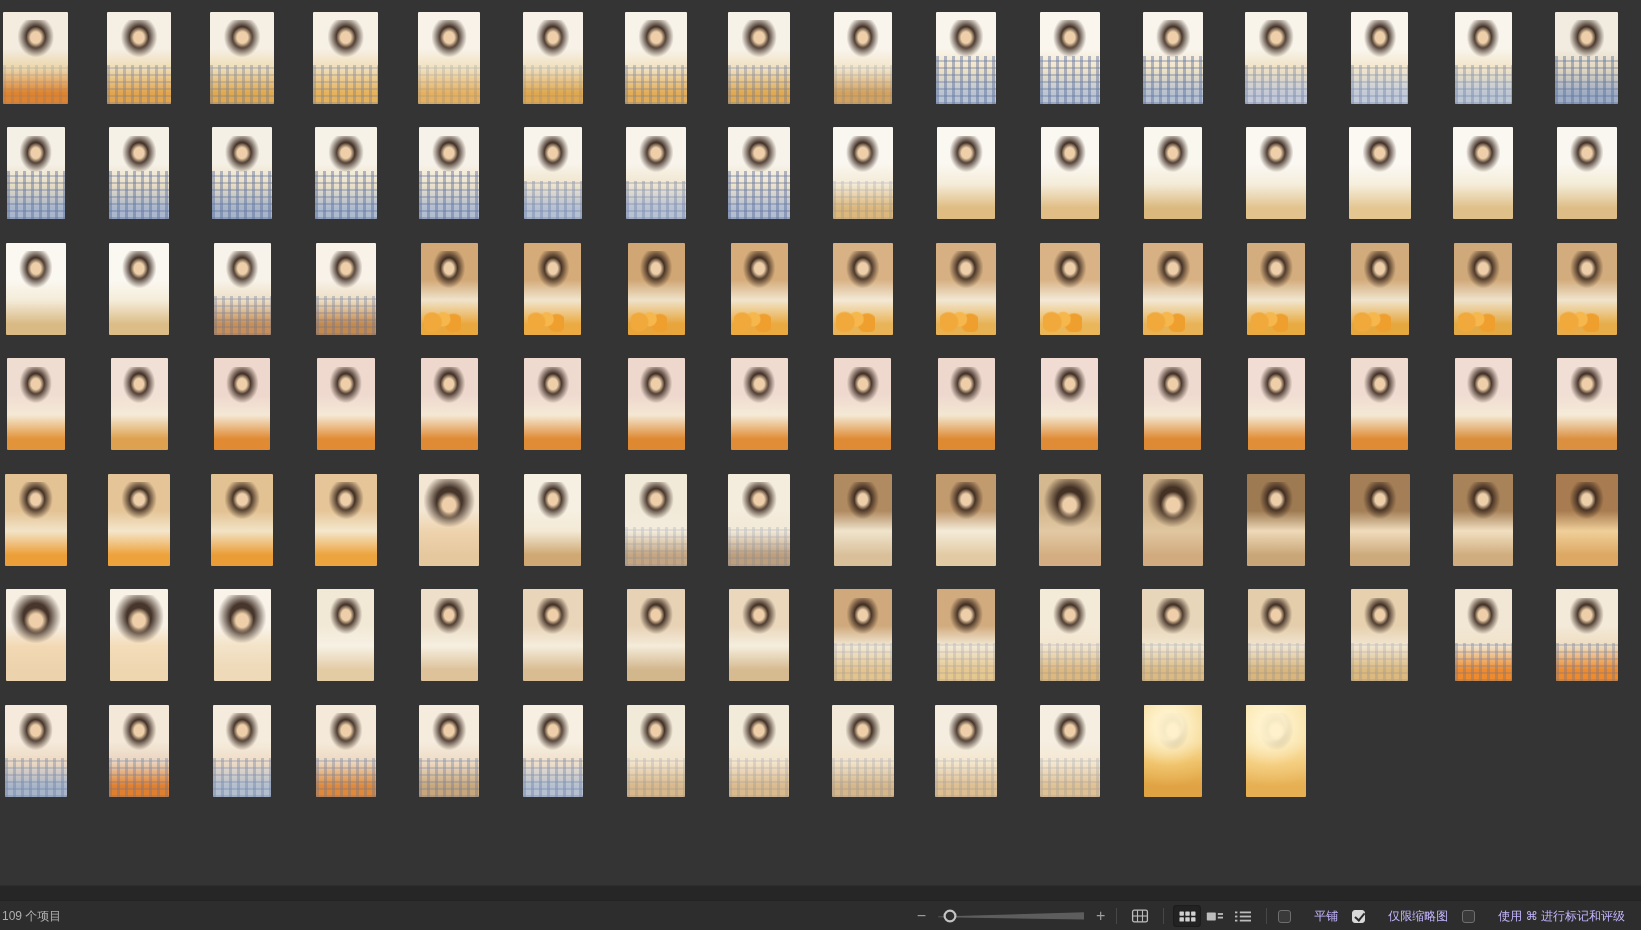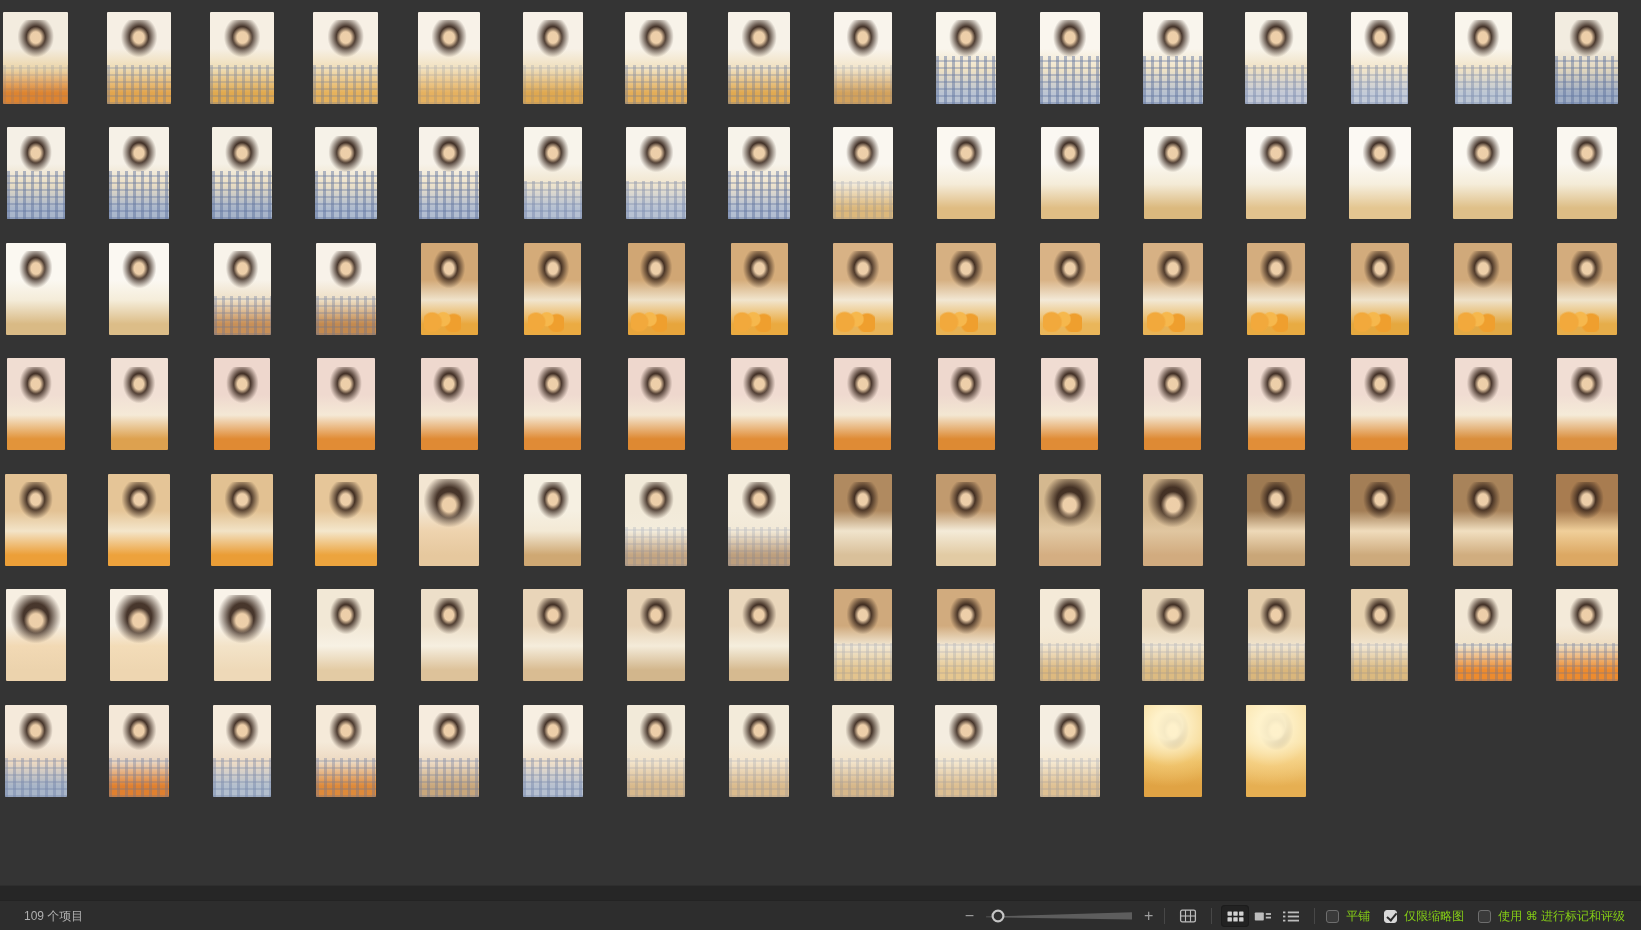--- a/index.html
+++ b/index.html
@@ -26,33 +26,33 @@
         background:radial-gradient(circle at 22% 55%, #f2a93c 0 28%, rgba(0,0,0,0) 34%),
                    radial-gradient(circle at 52% 42%, #f6b84d 0 28%, rgba(0,0,0,0) 34%),
                    radial-gradient(circle at 80% 60%, #ef9f2e 0 26%, rgba(0,0,0,0) 32%);}
   .glow{position:absolute;inset:0;
         background:radial-gradient(circle at 42% 22%, rgba(255,243,205,.95) 0 18%, rgba(255,222,150,.30) 52%, rgba(255,222,150,0) 78%);}
 
   
   #footer-strip{position:absolute;left:0;bottom:30px;width:1641px;height:15px;background:#262626;border-top:1px solid #2e2e2e;}
   #footer-bar{position:absolute;left:0;bottom:0;width:1641px;height:30px;background:#2d2d2d;border-top:1px solid #232323;
               color:#b5b5b5;font-size:12px;display:flex;align-items:center;}
-  #item-count{position:absolute;left:24px;top:0;height:30px;display:flex;align-items:center;color:#b0b0b0;}
+  #item-count{position:absolute;left:2px;top:0;height:30px;display:flex;align-items:center;color:#b0b0b0;}
   #bar-controls{position:absolute;right:16px;top:0;height:30px;display:flex;align-items:center;}
   .zoom-btn{color:#9e9e9e;font-size:16px;line-height:1;padding:0 2px;user-select:none;}
   .vsep{width:1px;height:16px;background:#474747;margin:0 9px;}
   .vm-btn{display:flex;align-items:center;justify-content:center;width:28px;height:22px;border-radius:4px;}
   .vm-btn.active{background:#222222;box-shadow:inset 0 0 0 1px #1c1c1c;}
   .vm-btn svg{display:block;}
   .cb-group{display:flex;align-items:center;margin-left:14px;cursor:default;}
   .cb{width:13px;height:13px;border:1px solid #6e6e6e;border-radius:3px;background:#3a3a3a;display:inline-block;position:relative;flex:none;}
   .cb.checked{background:#d8d8d8;border-color:#d8d8d8;}
   .cb.checked::after{content:"";position:absolute;left:3.5px;top:0.5px;width:4px;height:7.5px;
                      border:solid #2a2a2a;border-width:0 2px 2px 0;transform:rotate(40deg);}
-  .cb-label{margin-left:7px;white-space:nowrap;color:#84cc16;}
+  .cb-label{margin-left:23px;white-space:nowrap;color:#c4b5fd;}
   #zoom-slider{margin:0 8px;display:block;}
 </style>
 </head>
 <body>
 
 <div id="app">
 
   <div id="grid-area">
     <div id="grid">
         <div class="thumb p1" style="width: 65px; background: linear-gradient(rgb(243, 236, 223) 0%, rgb(243, 236, 223) 40%, rgb(236, 213, 168) 62%, rgb(221, 132, 48) 88%, rgb(221, 132, 48) 100%);">

